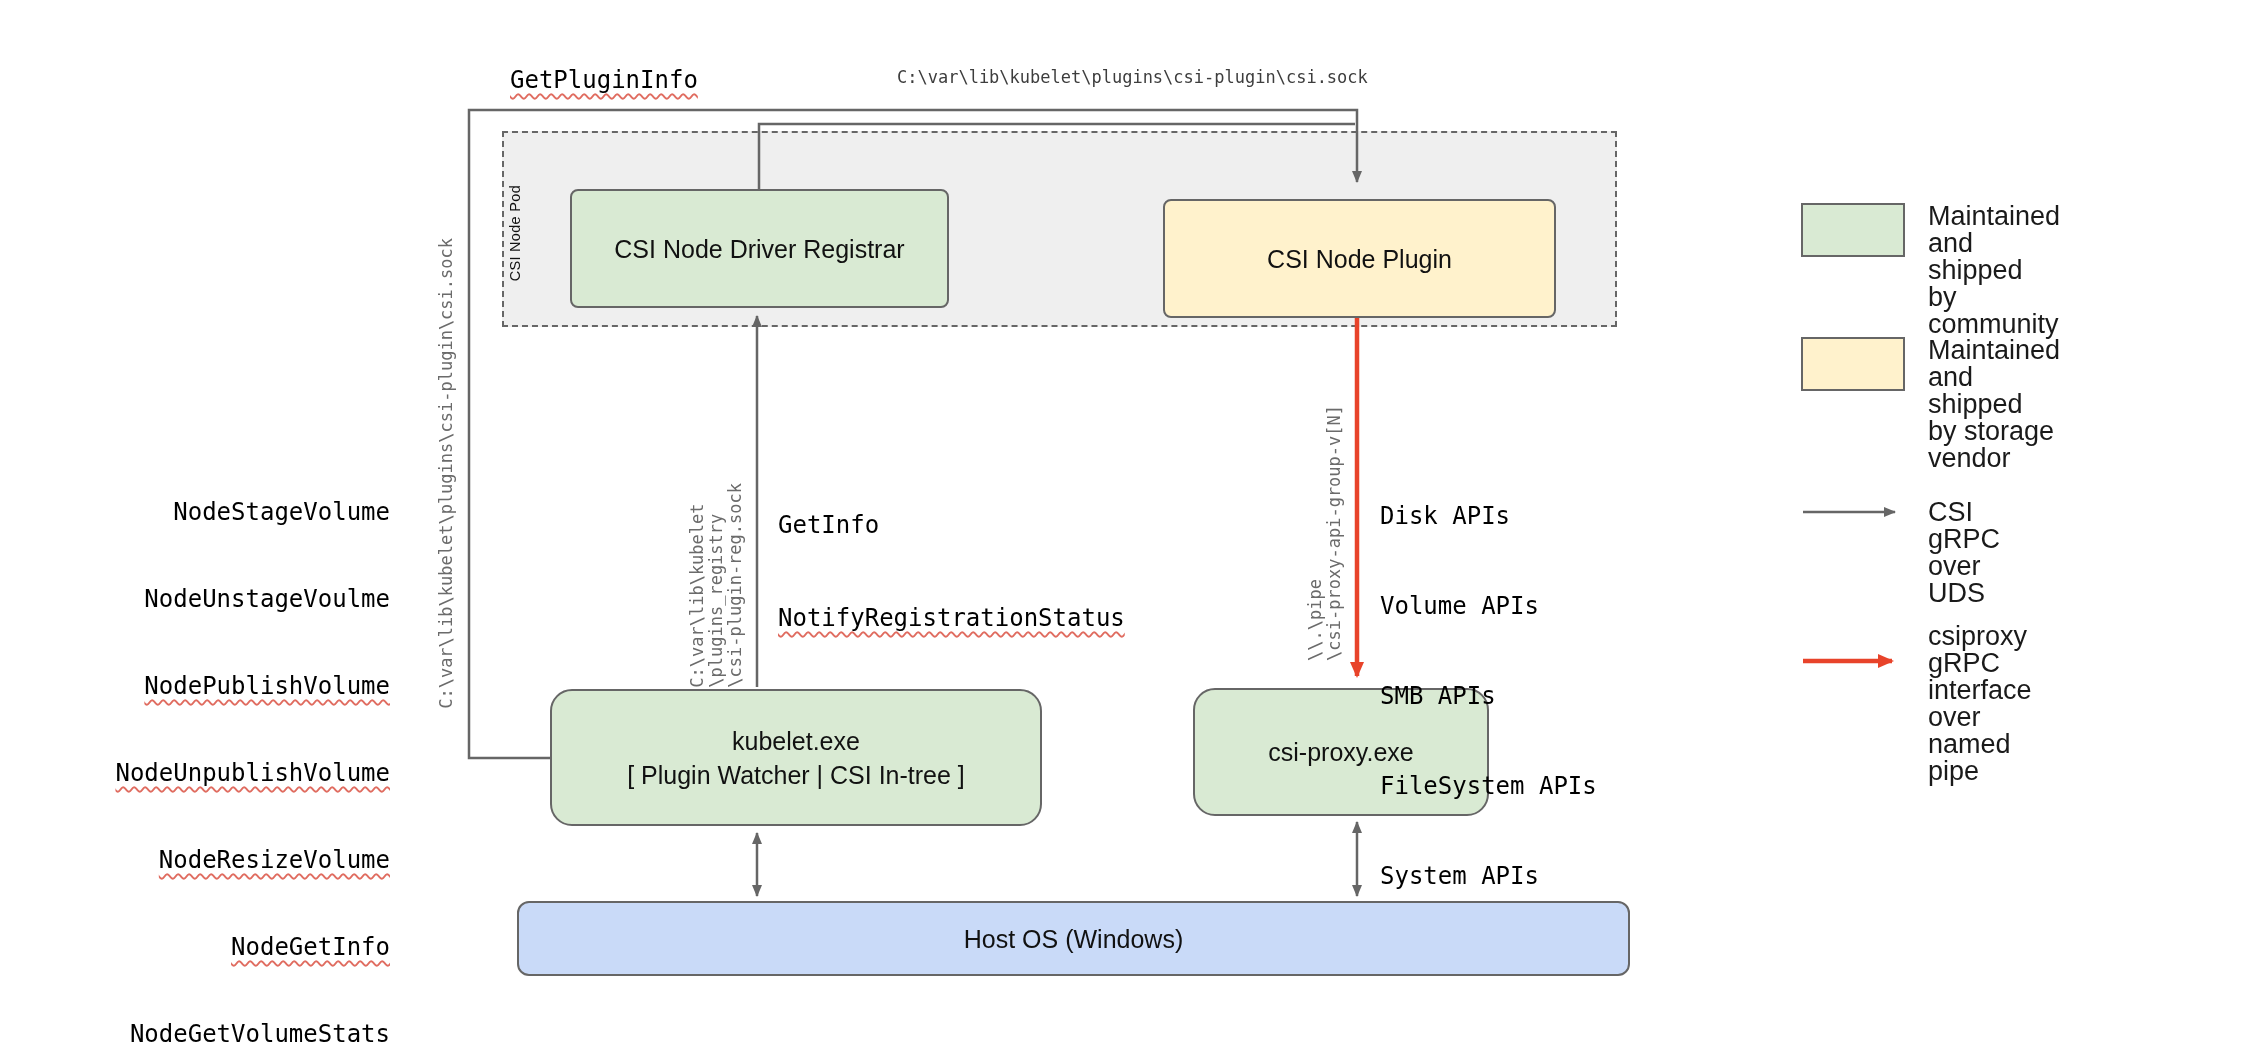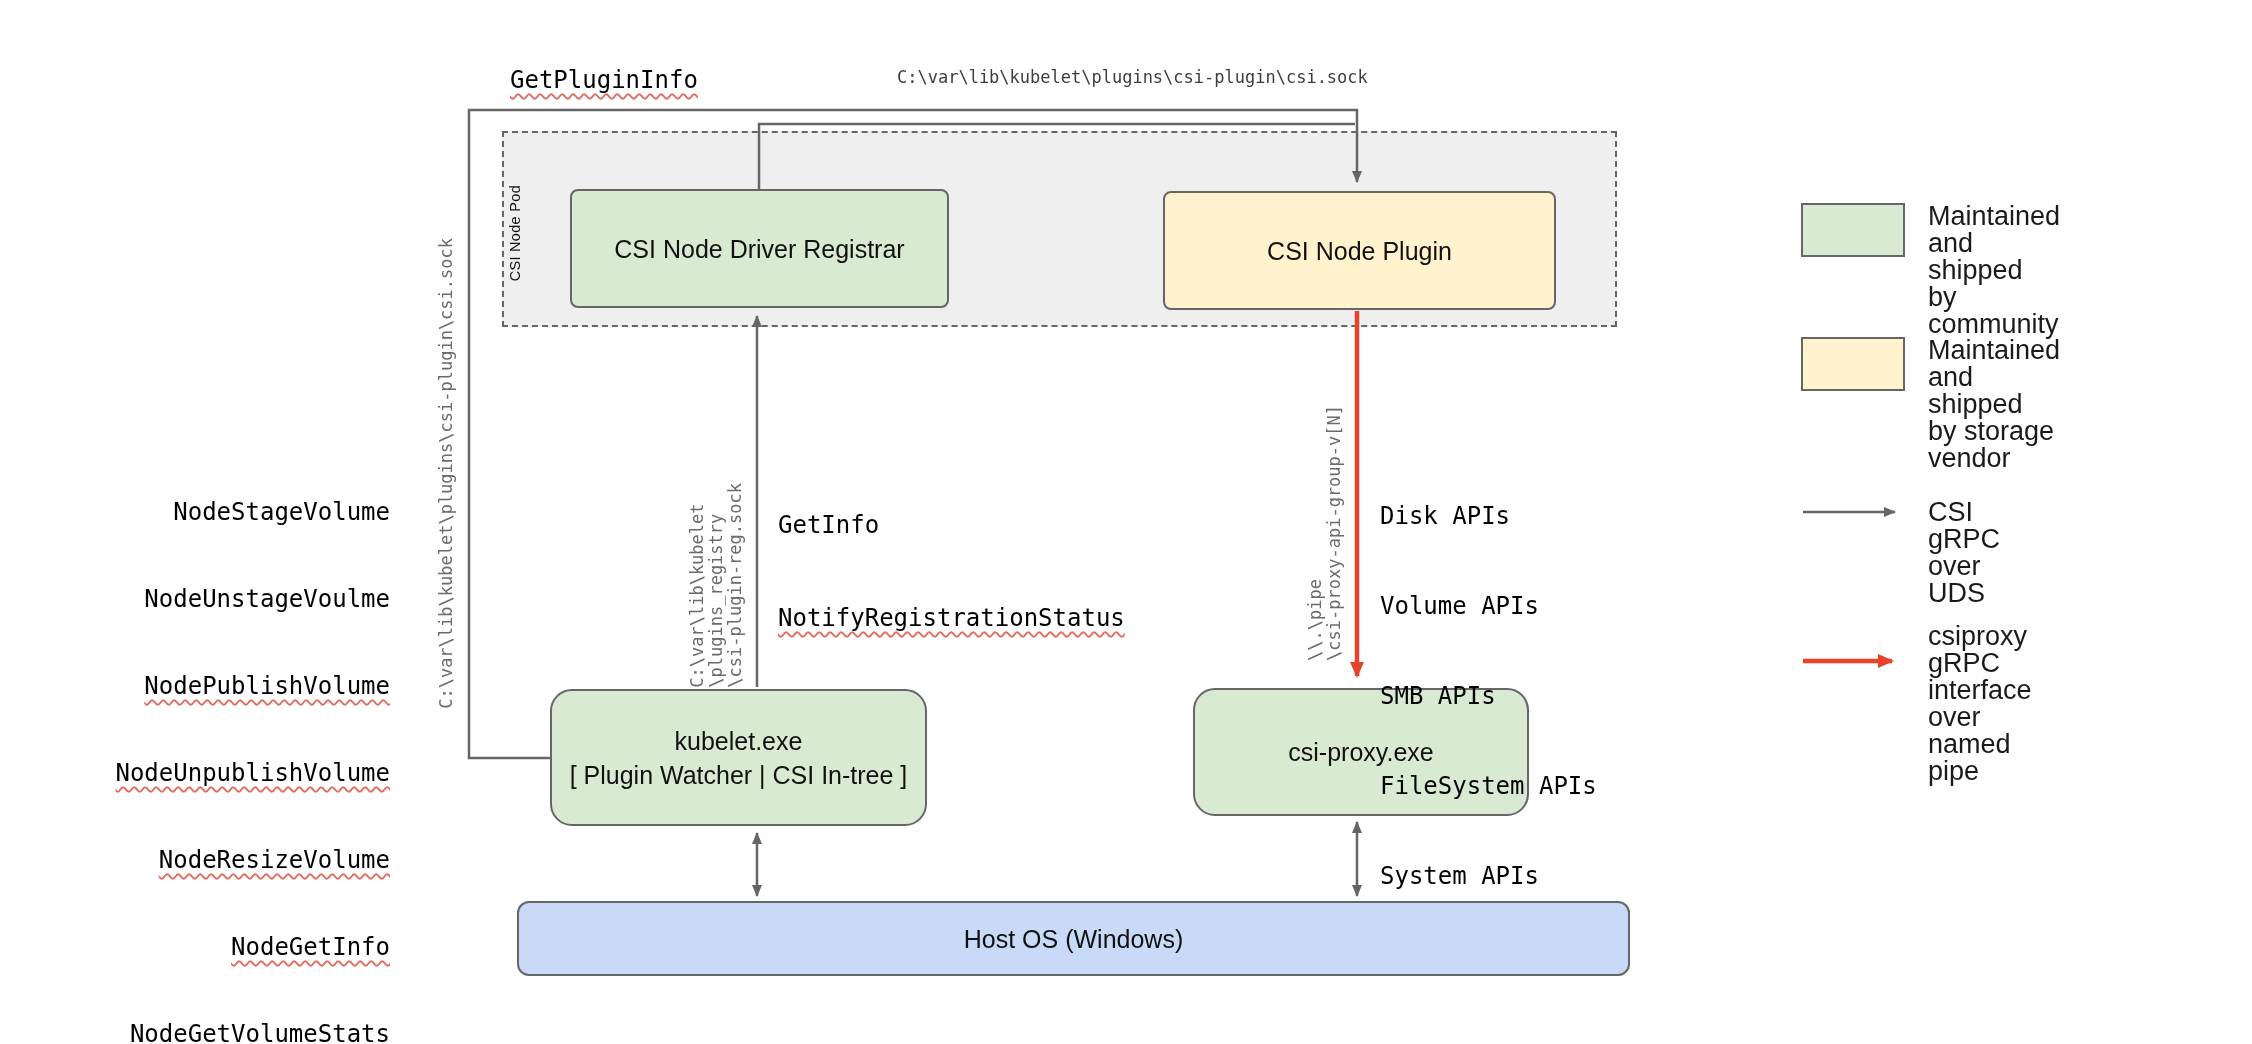--- a/index.html
+++ b/index.html
@@ -22,22 +22,22 @@
     position:absolute; z-index:3; box-sizing:border-box;
     border:2.5px solid #666666; border-radius:8px;
     display:flex; flex-direction:column; align-items:center; justify-content:center;
     font-size:25px; color:#111111; text-align:center; line-height:34px;
   }
   .box.green  { background:#d9ead3; }
   .box.yellow { background:#fff2cc; }
   .box.blue   { background:#c9daf8; border-radius:12px; }
   .registrar { left:570px; top:189px; width:379px; height:119px; }
   .plugin    { left:1163px; top:191px; width:393px; height:119px; }
-  .kubelet   { left:550px; top:689px; width:377px; height:137px; border-radius:22px; }
-  .csiproxy  { left:1193px; top:688px; width:336px; height:128px; border-radius:22px; }
+  .kubelet   { left:550px; top:689px; width:492px; height:137px; border-radius:22px; }
+  .csiproxy  { left:1193px; top:688px; width:296px; height:128px; border-radius:22px; }
   .hostos    { left:517px; top:901px; width:1113px; height:75px; }
 
   
   .mono  { font-family:"DejaVu Sans Mono", monospace; }
   .ann   { position:absolute; z-index:4; white-space:pre; }
   .mono-big   { font-size:24px; color:#000000; line-height:29px; }
   .mono-small { font-size:17px; color:#4d4d4d; }
   .wavy {
     text-decoration-line:underline; text-decoration-style:wavy;
     text-decoration-color:#e06c60; text-decoration-thickness:2px;
@@ -87,21 +87,21 @@
     <path d="M757,687 L757,316" fill="none" stroke="#666666" stroke-width="2.5" marker-end="url(#arrow-gray)"></path>
     <path d="M1357,311 L1357,676" fill="none" stroke="#e8432a" stroke-width="4.5" marker-end="url(#arrow-red)"></path>
     <path d="M757,833 L757,896" fill="none" stroke="#666666" stroke-width="2.5" marker-start="url(#arrow-gray)" marker-end="url(#arrow-gray)"></path>
     <path d="M1357,822 L1357,896" fill="none" stroke="#666666" stroke-width="2.5" marker-start="url(#arrow-gray)" marker-end="url(#arrow-gray)"></path>
   </svg>
 
   <div class="box green registrar" style="background-color: rgb(217, 234, 211);">
     <span>CSI Node Driver Registrar</span>
   </div>
 
-  <div class="box yellow plugin" style="background-color: rgb(255, 242, 204);">
+  <div class="box yellow plugin" style="background-color: rgb(255, 242, 204); margin-top: 8px;">
     <span>CSI Node Plugin</span>
   </div>
 
   <div class="box green kubelet" style="background-color: rgb(217, 234, 211);">
     <span>kubelet.exe</span>
     <span>[ Plugin Watcher | CSI In-tree ]</span>
   </div>
 
   <div class="box green csiproxy" style="background-color: rgb(217, 234, 211);">
     <span>csi-proxy.exe</span>

